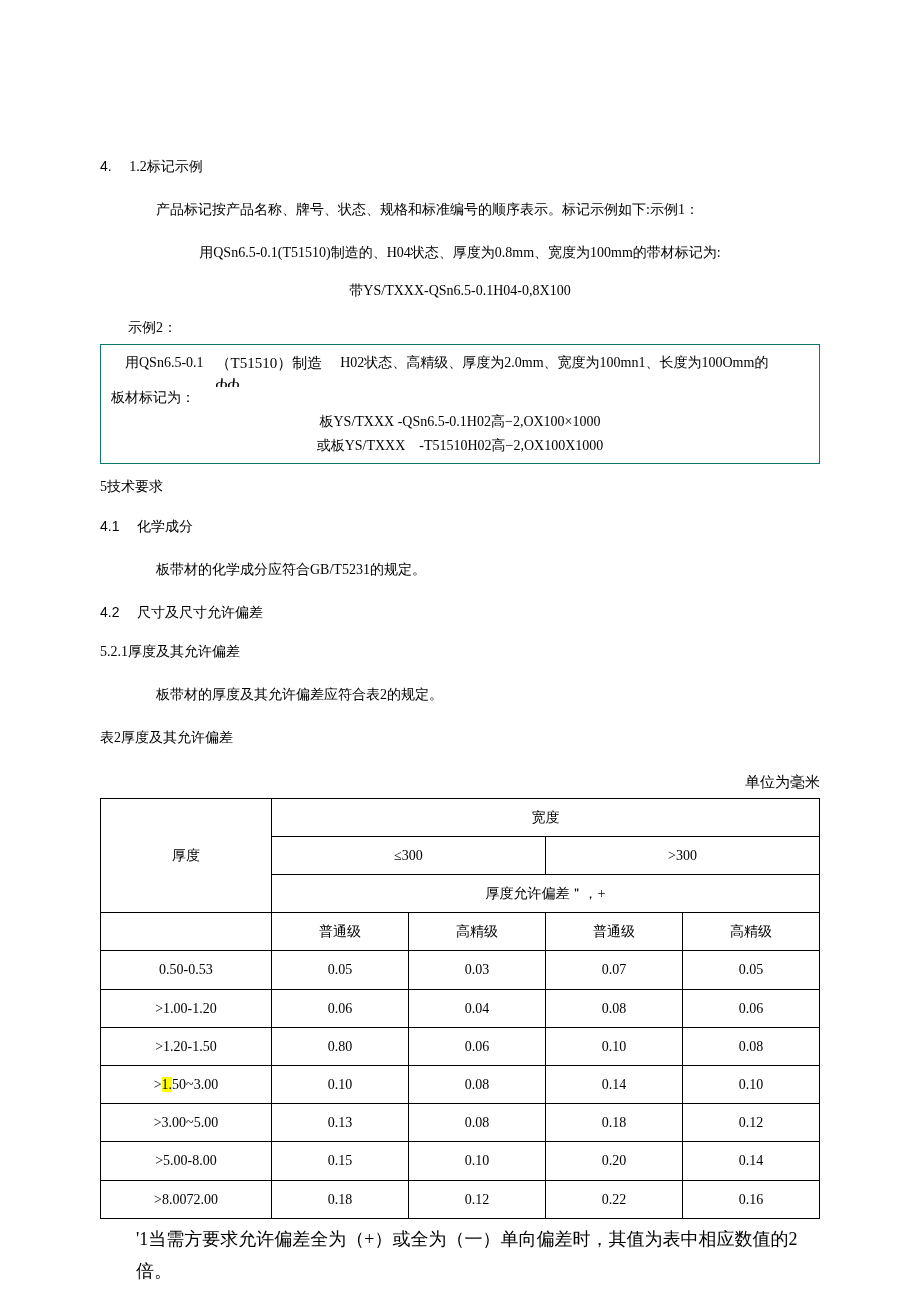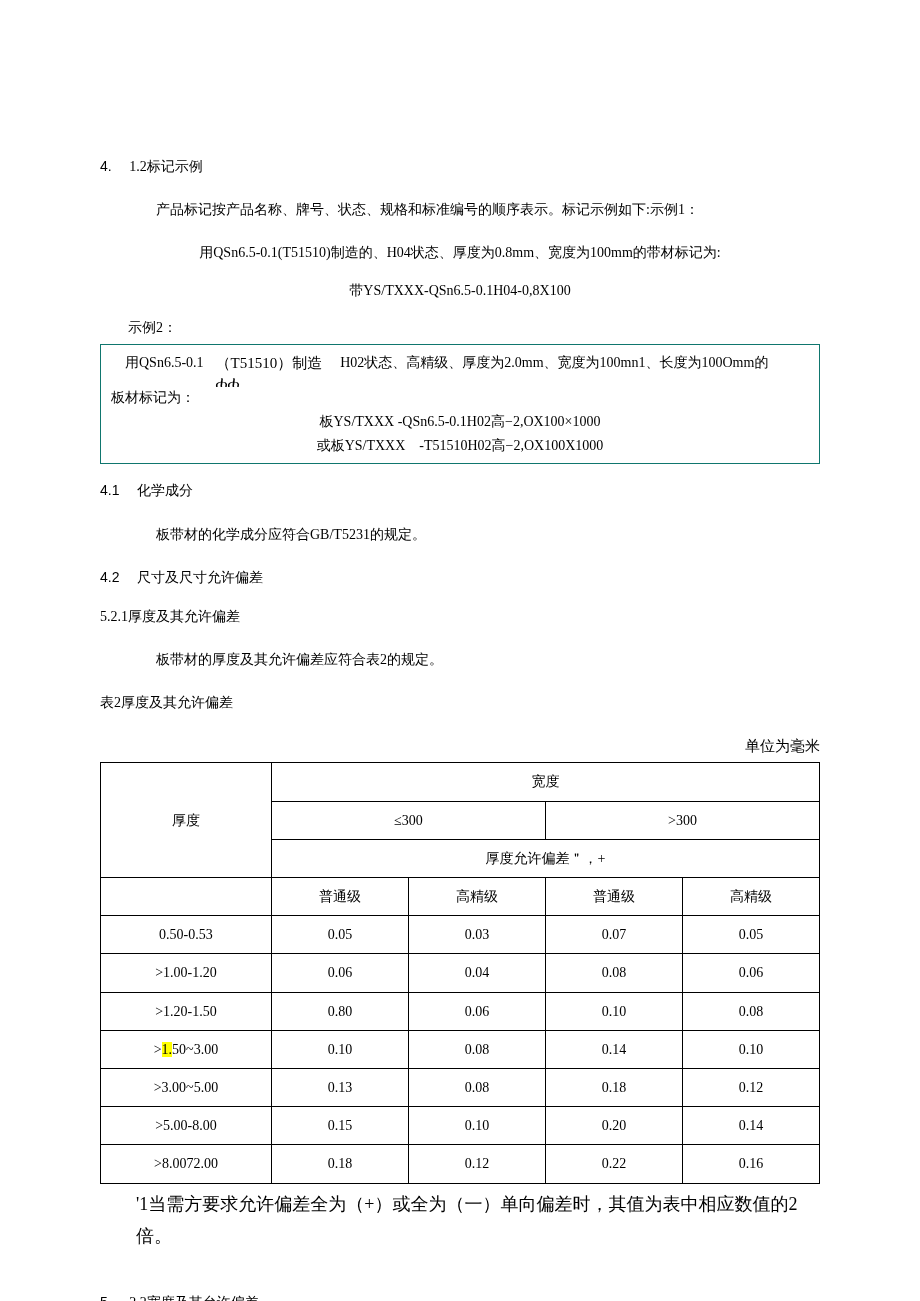--- a/index.html
+++ b/index.html
@@ -118,20 +118,21 @@
         <span>（T51510）制造</span>
         <span style="margin-top:-6px;">ሐሐ</span>
       </div>
       <div class="col3">H02状态、高精级、厚度为2.0mm、宽度为100mn1、长度为100Omm的</div>
     </div>
     <div style="margin-top:-10px;">板材标记为：</div>
     <div class="center">板YS/TXXX -QSn6.5-0.1H02高−2,OX100×1000</div>
     <div class="center" style="white-space:pre;">或板YS/TXXX    -T51510H02高−2,OX100X1000</div>
   </div>
 
+  <p class="heading" style="margin-top:4px;">5技术要求</p>
 
   <p class="heading">
     <span class="sec-num">4.1</span>
     <span>化学成分</span>
   </p>
   <p class="body-p indent">板带材的化学成分应符合GB/T5231的规定。</p>
 
   <p class="heading">
     <span class="sec-num">4.2</span>
     <span>尺寸及尺寸允许偏差</span>

